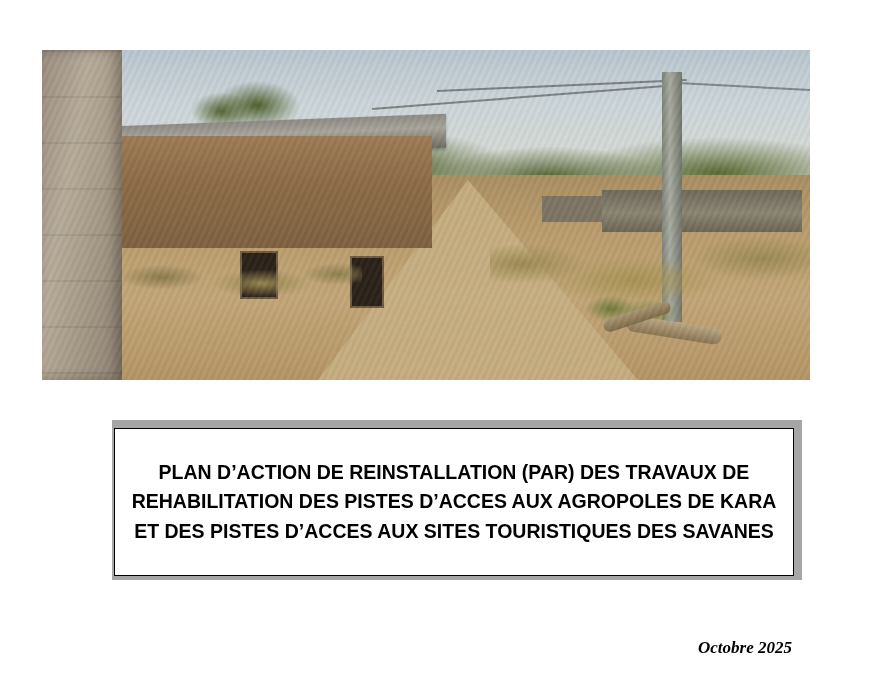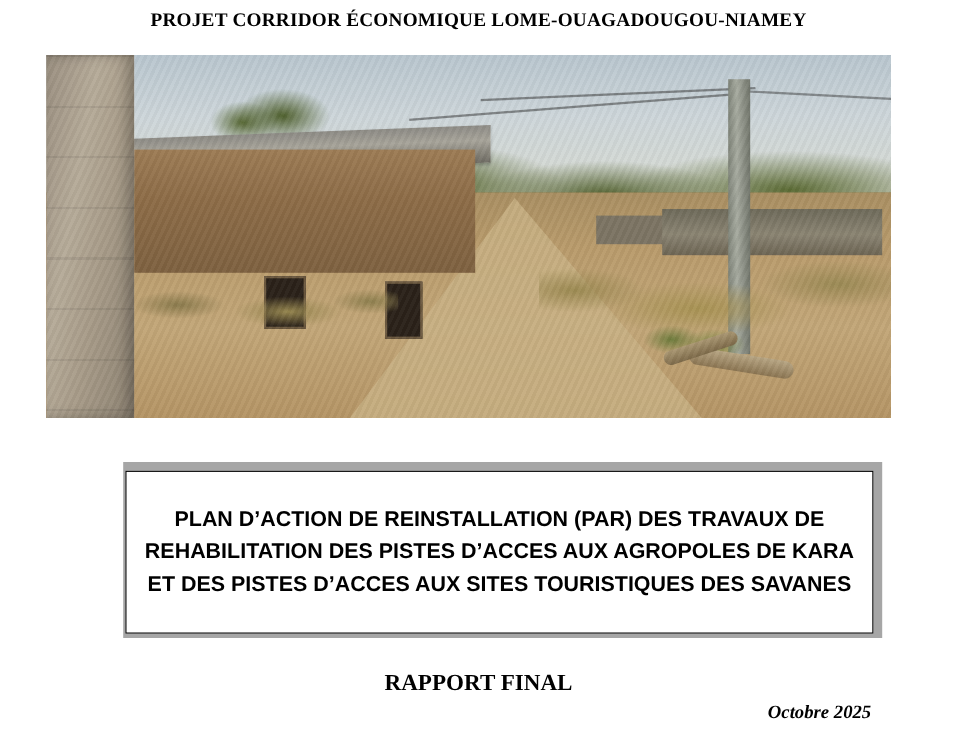--- a/index.html
+++ b/index.html
@@ -241,21 +241,20 @@
     font-style: italic;
     font-size: 17px;
     color: #000000;
   }
 </style>
 </head>
 <body>
 
 <div class="page">
 
-  <div class="project-header">PROJET CORRIDOR ÉCONOMIQUE LOME-OUAGADOUGOU-NIAMEY</div>
 
   <div class="photo-wrap">
     <div class="photo">
       <div class="sky"></div>
       <div class="treeline"></div>
       <div class="tree-big"></div>
       <div class="ground"></div>
       <div class="track"></div>
       <div class="roof-main"></div>
       <div class="building-main">
@@ -278,17 +277,16 @@
       <div class="left-wall"></div>
       <div class="photo-grain"></div>
     </div>
   </div>
 
   <div class="title-shadow"></div>
   <div class="title-box">
     <div class="title-text">PLAN D’ACTION DE REINSTALLATION (PAR) DES TRAVAUX   DE REHABILITATION DES PISTES D’ACCES AUX AGROPOLES DE KARA ET DES PISTES D’ACCES AUX SITES TOURISTIQUES DES SAVANES</div>
   </div>
 
-  <div class="report-final">RAPPORT FINAL</div>
 
   <div class="date">Octobre 2025</div>
 
 </div>
 
 </body></html>

